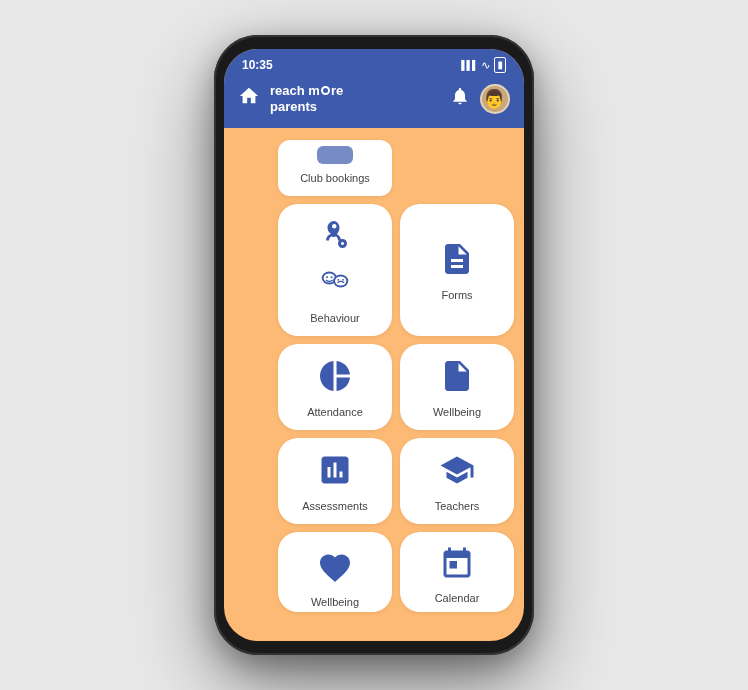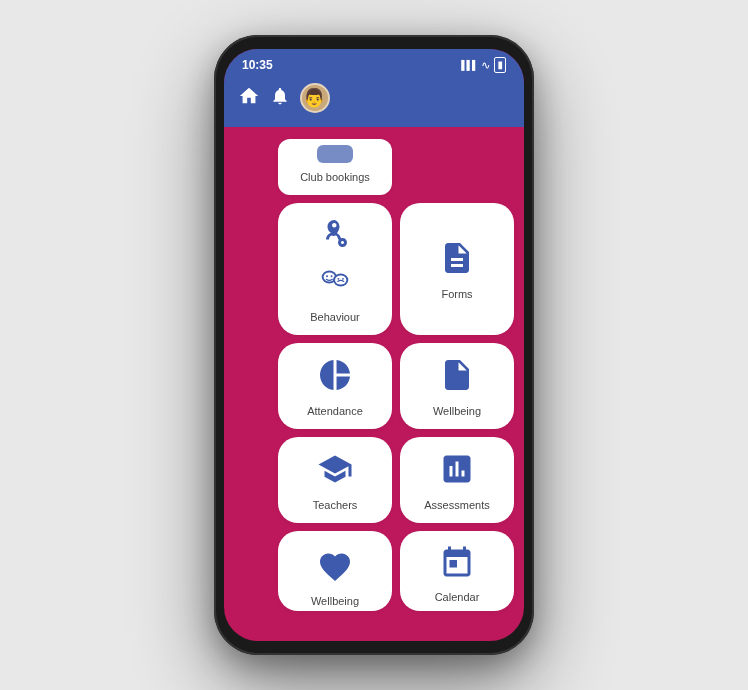--- a/index.html
+++ b/index.html
@@ -28,21 +28,21 @@
         0 10px 30px rgba(0,0,0,0.3),
         inset 0 0 0 2px #333;
     }
 
     .phone-screen {
       position: absolute;
       top: 14px;
       left: 10px;
       right: 10px;
       bottom: 14px;
-      background: #be185d;
+      background: #fdba74;
       border-radius: 34px;
       overflow: hidden;
       display: flex;
       flex-direction: column;
     }
 
     
     .status-bar {
       background: #3d5aad;
       display: flex;
@@ -208,20 +208,24 @@
         <span style="font-size:11px;">∿</span>
         <span style="font-size:10px; border:1.5px solid white; border-radius:2px; padding:0 2px; line-height:1.4;">▮</span>
       </div>
     </div>
 
     <div class="app-header">
       <div class="header-home-icon">
         <svg width="22" height="22" viewBox="0 0 24 24" fill="white">
           <path d="M10 20v-6h4v6h5v-8h3L12 3 2 12h3v8z"></path>
         </svg>
+      </div>
+      <div class="app-logo-text">
+        <div class="logo-line1">reach m<span class="logo-o"></span>re</div>
+        <div class="logo-line2">parents</div>
       </div>
       <div class="header-actions">
         <div class="bell-icon">
           <svg width="20" height="20" viewBox="0 0 24 24" fill="white">
             <path d="M12 22c1.1 0 2-.9 2-2h-4c0 1.1.9 2 2 2zm6-6v-5c0-3.07-1.63-5.64-4.5-6.32V4c0-.83-.67-1.5-1.5-1.5s-1.5.67-1.5 1.5v.68C7.64 5.36 6 7.92 6 11v5l-2 2v1h16v-1l-2-2z"></path>
           </svg>
         </div>
         <div class="avatar">
           <span class="avatar-face">👨</span>
         </div>
@@ -285,33 +289,33 @@
             <svg width="36" height="36" viewBox="0 0 24 24" fill="#3d5aad">
               <path d="M6 2c-1.1 0-1.99.9-1.99 2L4 20c0 1.1.89 2 1.99 2H18c1.1 0 2-.9 2-2V8l-6-6H6zm7 7V3.5L18.5 9H13z"></path>
             </svg>
           </div>
           <span class="menu-label">Wellbeing</span>
         </div>
 
         <div class="menu-item">
           <div style="margin-bottom:8px;">
             <svg width="36" height="36" viewBox="0 0 24 24" fill="#3d5aad">
+              <path d="M19 3H5c-1.1 0-2 .9-2 2v14c0 1.1.9 2 2 2h14c1.1 0 2-.9 2-2V5c0-1.1-.9-2-2-2zM9 17H7v-7h2v7zm4 0h-2V7h2v10zm4 0h-2v-4h2v4z"></path>
+            </svg>
+          </div>
+          <span class="menu-label">Assessments</span>
+        </div>
+
+        <div class="menu-item">
+          <div style="margin-bottom:8px;">
+            <svg width="36" height="36" viewBox="0 0 24 24" fill="#3d5aad">
               <path d="M5 13.18v4L12 21l7-3.82v-4L12 17l-7-3.82zM12 3L1 9l11 6 9-4.91V17h2V9L12 3z"></path>
             </svg>
           </div>
           <span class="menu-label">Teachers</span>
-        </div>
-
-        <div class="menu-item">
-          <div style="margin-bottom:8px;">
-            <svg width="36" height="36" viewBox="0 0 24 24" fill="#3d5aad">
-              <path d="M19 3H5c-1.1 0-2 .9-2 2v14c0 1.1.9 2 2 2h14c1.1 0 2-.9 2-2V5c0-1.1-.9-2-2-2zM9 17H7v-7h2v7zm4 0h-2V7h2v10zm4 0h-2v-4h2v4z"></path>
-            </svg>
-          </div>
-          <span class="menu-label">Assessments</span>
         </div>
 
         <div class="menu-item" style="padding-bottom:0;">
           <div style="margin-bottom:6px;">
             <svg width="36" height="36" viewBox="0 0 24 24" fill="#3d5aad">
               <path d="M16.5 3C14.76 3 13.09 3.81 12 5.08 10.91 3.81 9.24 3 7.5 3 4.42 3 2 5.42 2 8.5c0 3.78 3.4 6.86 8.55 11.54L12 21.35l1.45-1.32C18.6 15.36 22 12.28 22 8.5 22 5.42 19.58 3 16.5 3z"></path>
             </svg>
           </div>
           <span class="menu-label">Wellbeing</span>
         </div>

